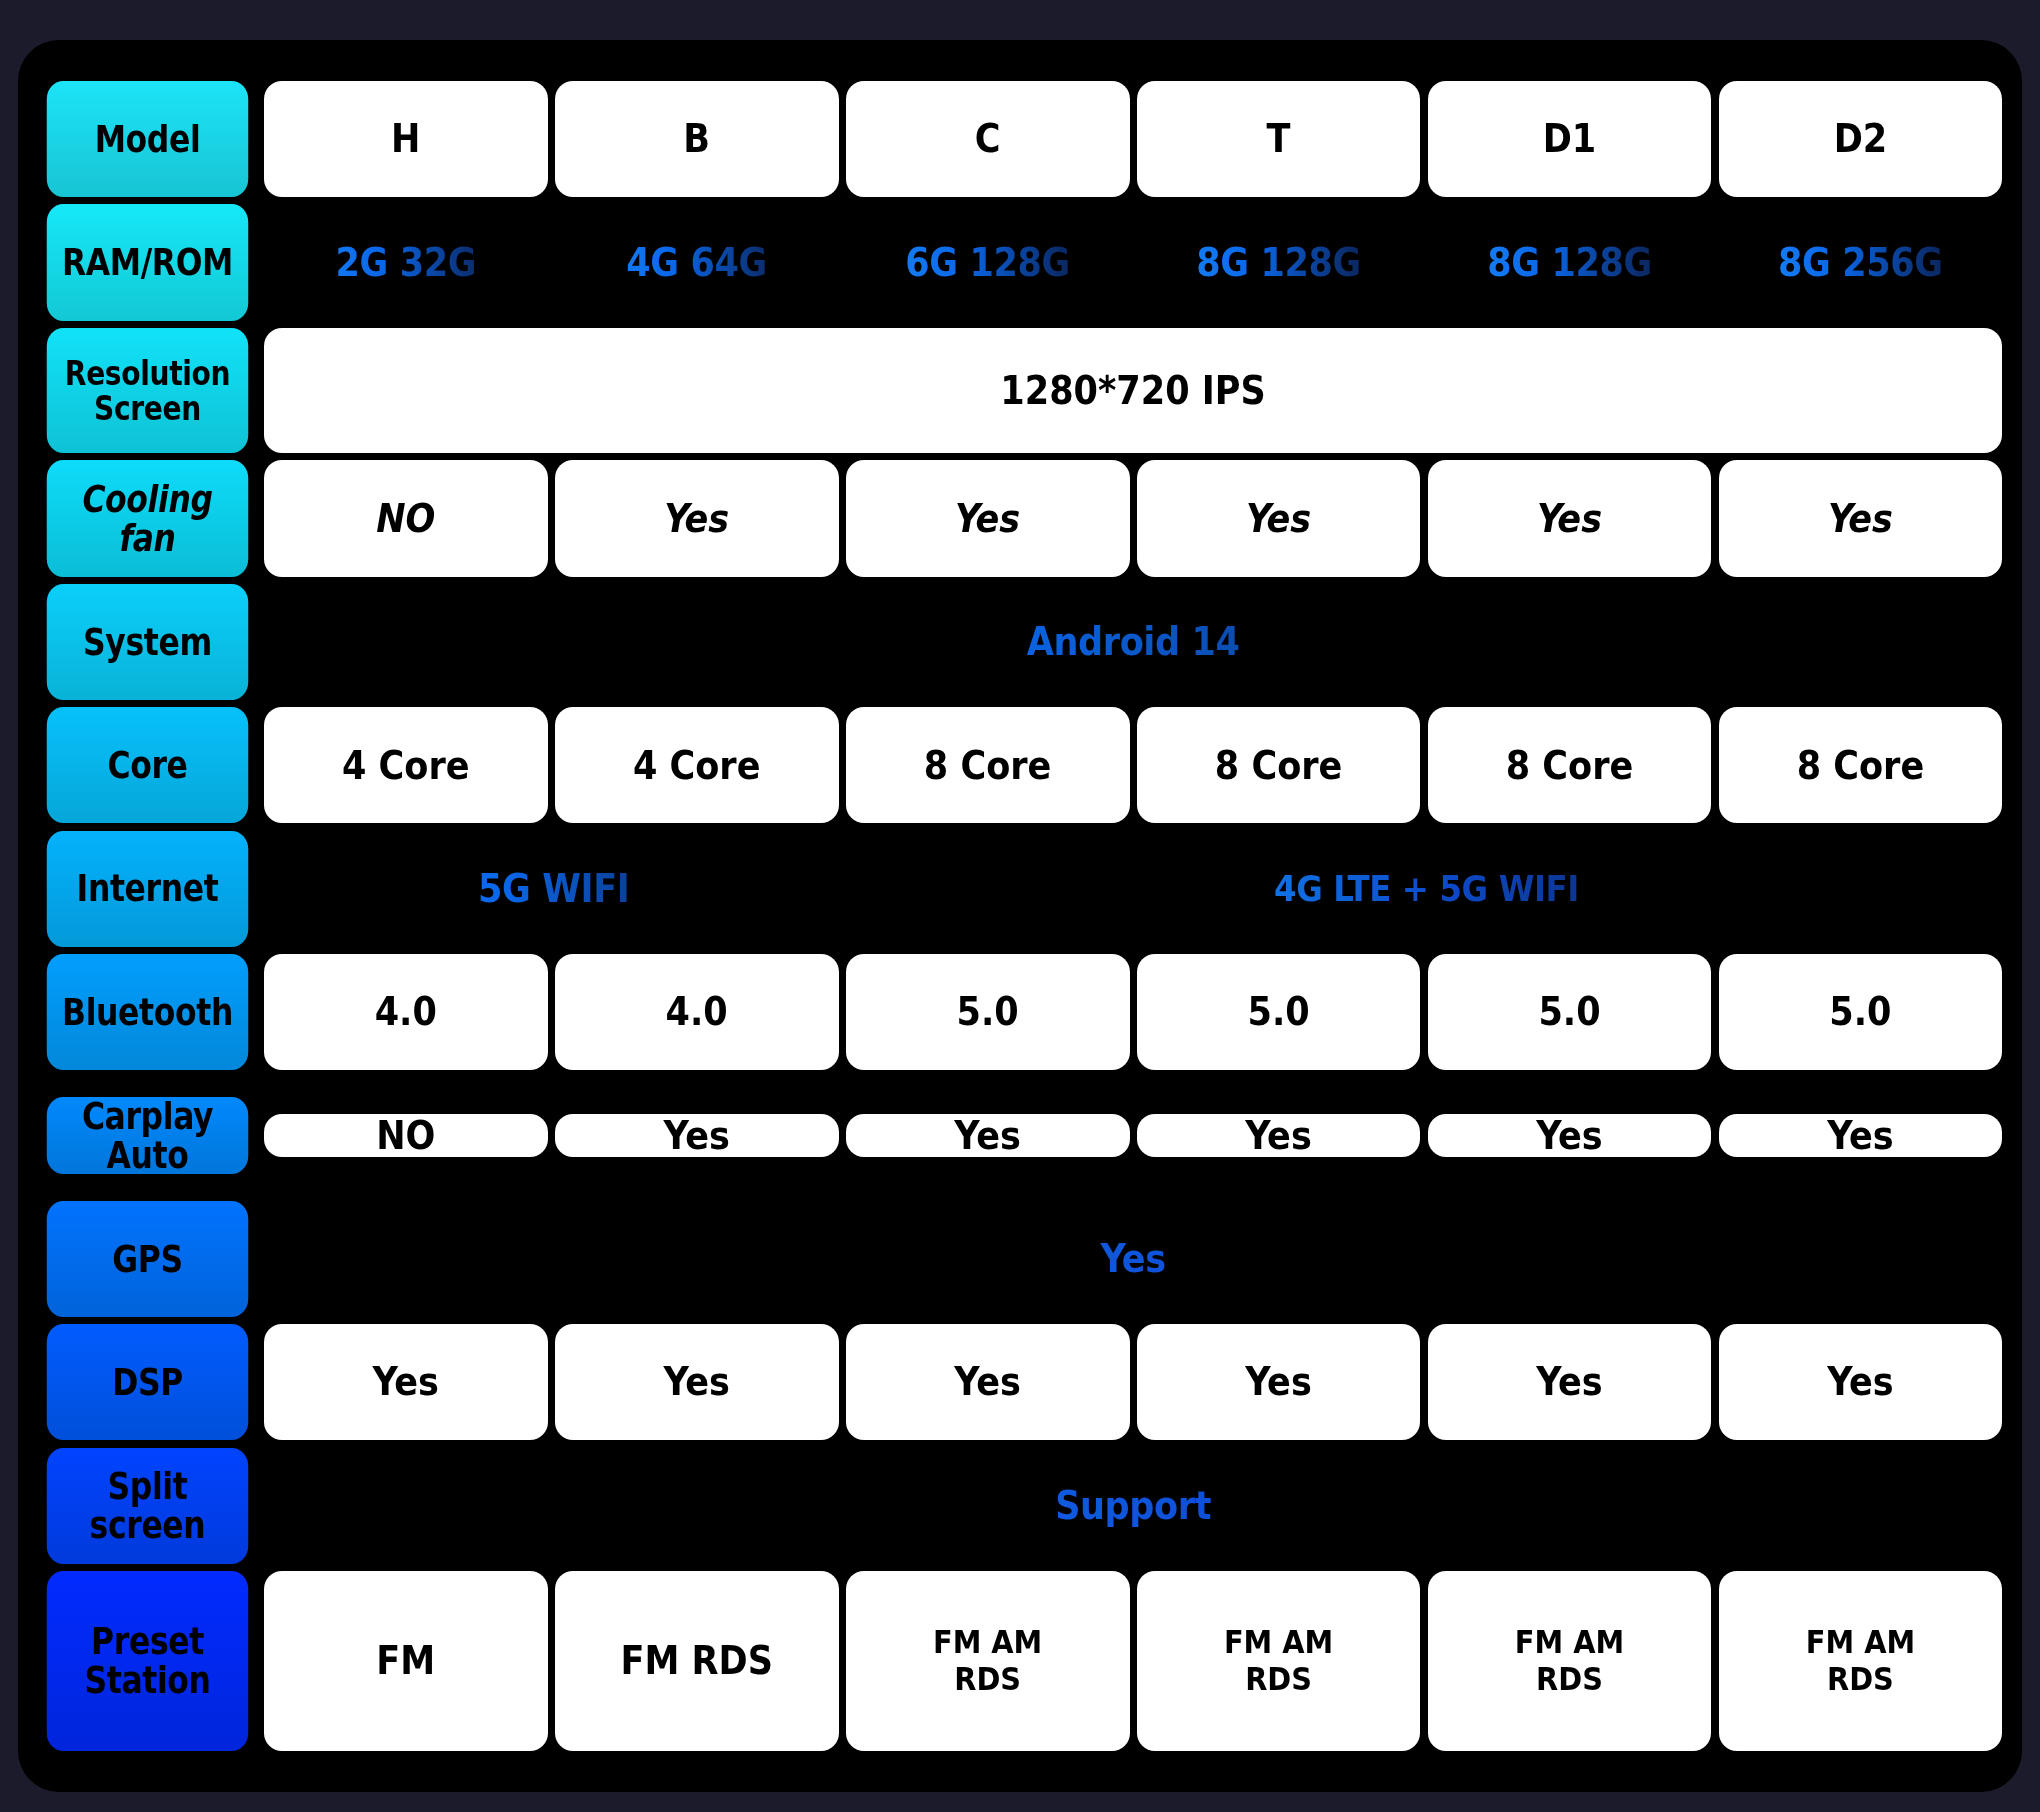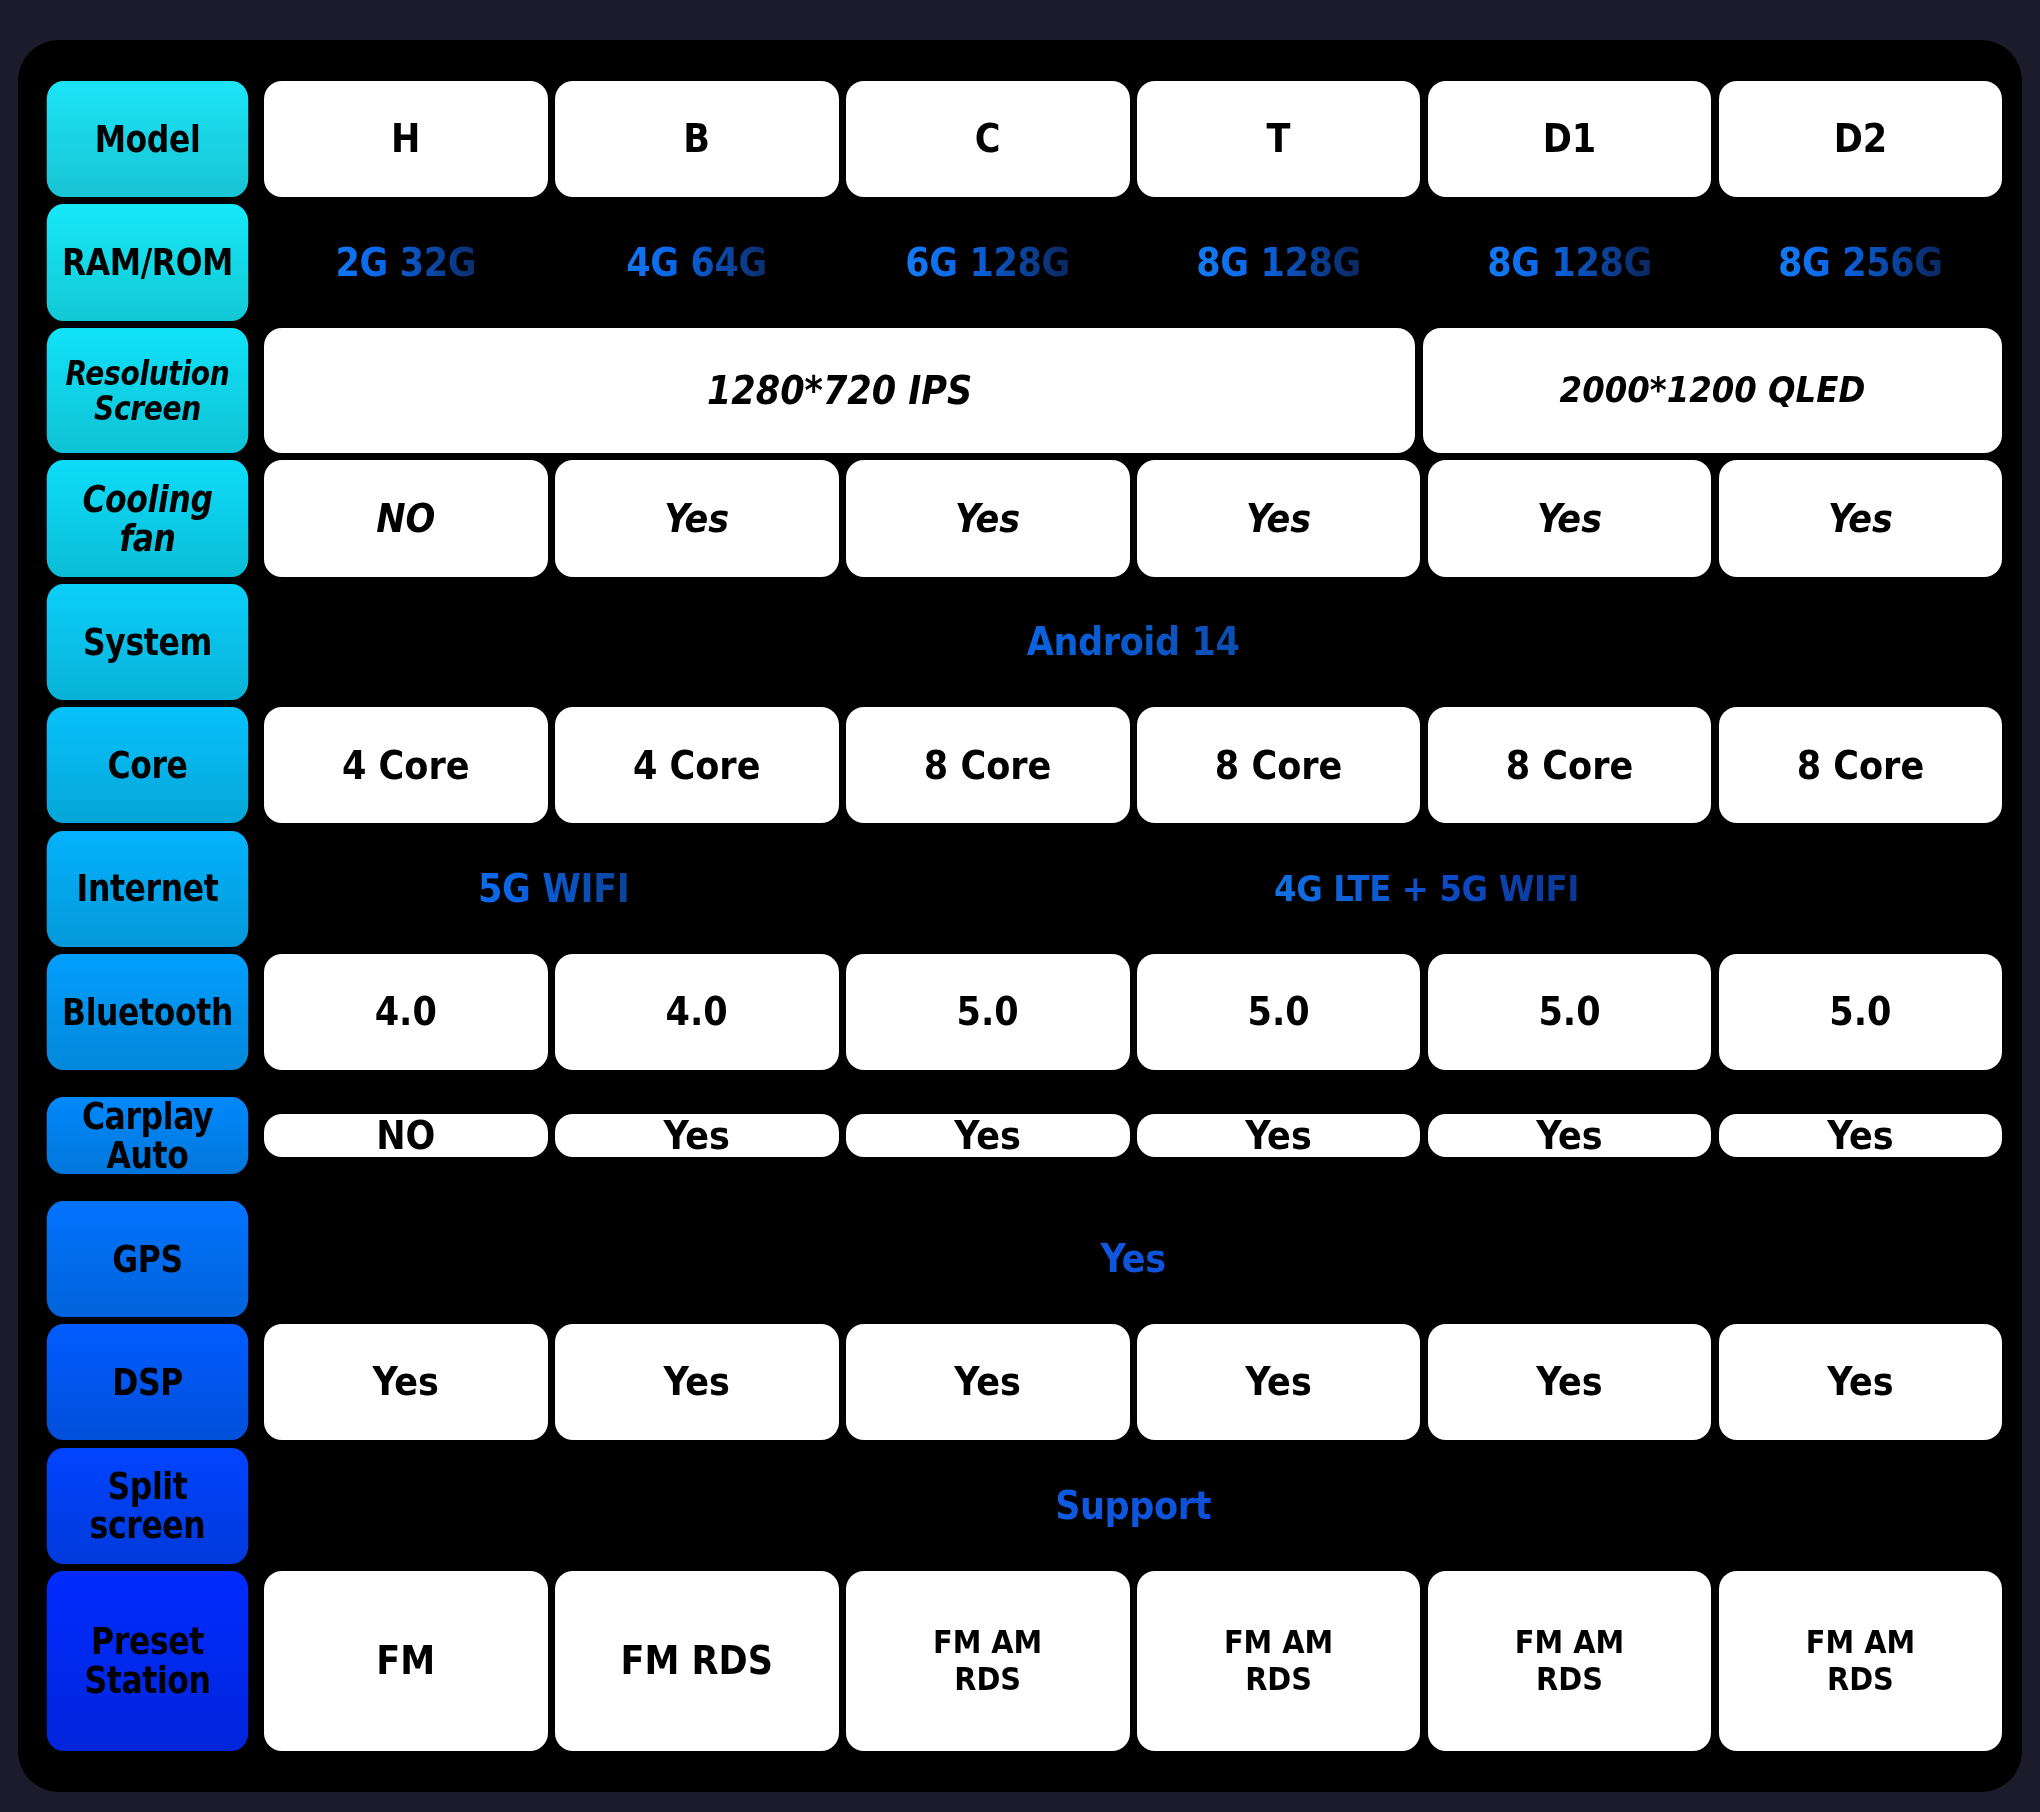--- a/index.html
+++ b/index.html
@@ -139,25 +139,24 @@
         </div>
         <div class="row" style="flex: 1 1 0px;">
           <div class="label-cell" style="background: linear-gradient(rgb(22, 232, 248) 0%, rgb(19, 200, 213) 100%); white-space: pre-line;">RAM/ROM</div>
           <div class="cell grad-text">2G 32G</div>
           <div class="cell grad-text">4G 64G</div>
           <div class="cell grad-text">6G 128G</div>
           <div class="cell grad-text">8G 128G</div>
           <div class="cell grad-text">8G 128G</div>
           <div class="cell grad-text">8G 256G</div>
         </div>
-        <div class="row" style="flex: 1.08 1 0px; font-style: italic;">
+        <div class="row" style="flex: 1.08 1 0px;">
           <div class="label-cell two-line" style="background: linear-gradient(rgb(17, 226, 248) 0%, rgb(15, 194, 213) 100%); white-space: pre-line;">Resolution
 Screen</div>
           <div class="cell span4">1280*720 IPS</div>
-          <div class="cell span2 small-val">2000*1200 QLED</div>
         </div>
         <div class="row" style="flex: 1 1 0px; font-style: italic;">
           <div class="label-cell" style="background: linear-gradient(rgb(13, 220, 249) 0%, rgb(11, 189, 214) 100%); white-space: pre-line;">Cooling fan</div>
           <div class="cell">NO</div>
           <div class="cell">Yes</div>
           <div class="cell">Yes</div>
           <div class="cell">Yes</div>
           <div class="cell">Yes</div>
           <div class="cell">Yes</div>
         </div>

